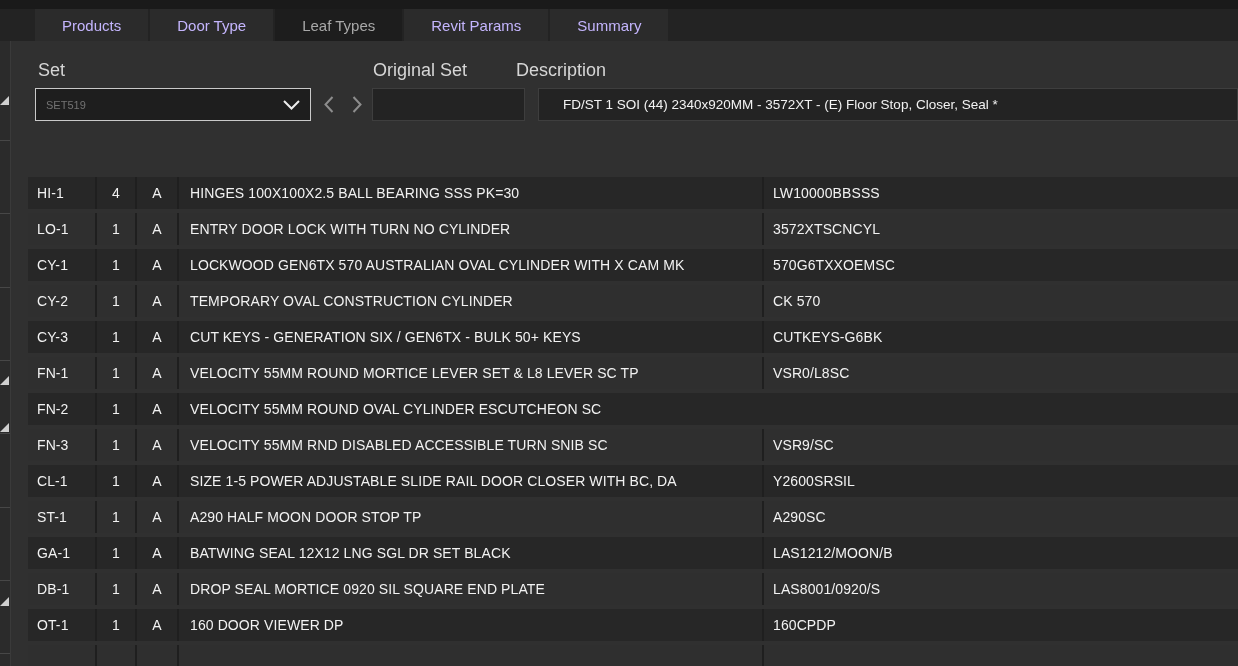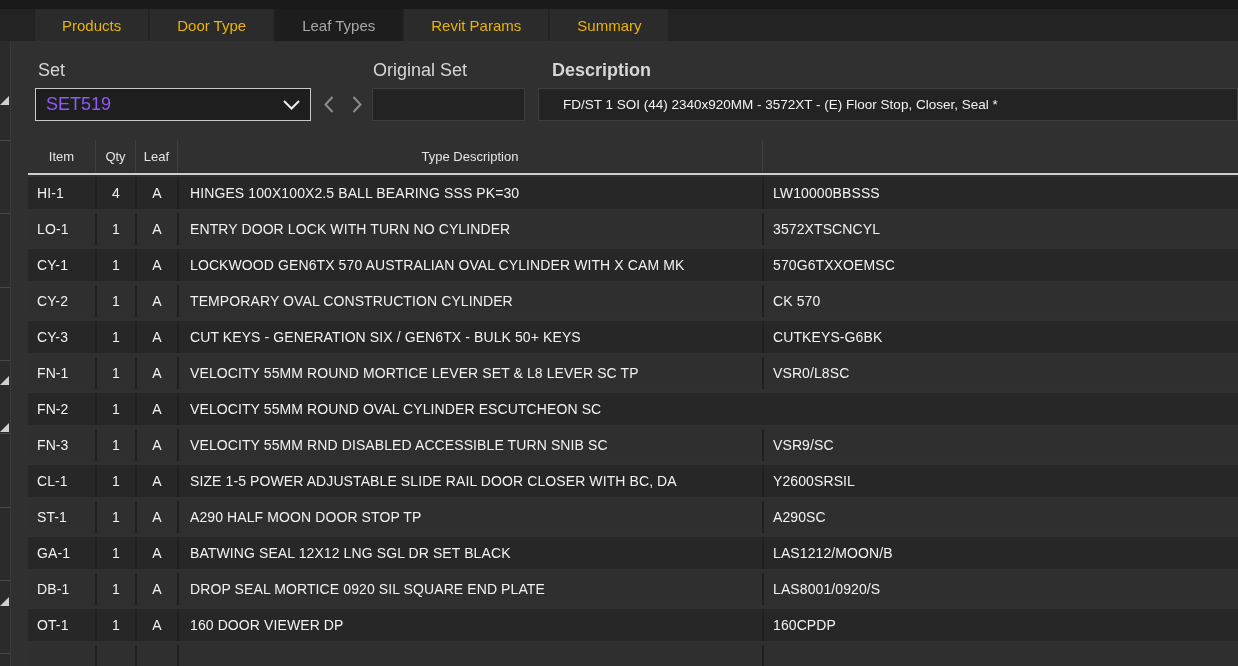--- a/index.html
+++ b/index.html
@@ -11,39 +11,39 @@
   }
   .app{position:relative;width:1238px;height:666px;background:#303030;overflow:hidden;}
 
   
   .topbar{position:absolute;top:0;left:0;right:0;height:9px;background:#1a1a1a;}
   .tabstrip{position:absolute;top:9px;left:0;right:0;height:32px;background:#232323;display:flex;align-items:stretch;}
   .tab-spacer{width:35px;flex:0 0 auto;}
   .tab{
     display:flex;align-items:center;
     padding:0 27px;margin-right:2px;
-    font-size:15px;color:#eab308;
+    font-size:15px;color:#c4b5fd;
     background:#2b2b2b;white-space:nowrap;cursor:default;
   }
   .tab.active{background:#313131;color:#ffffff;}
   .tab.dark{background:#1d1d1d;color:#a8a8a8;}
 
   
   .leftrail{position:absolute;left:0;top:41px;bottom:0;width:10px;background:#2b2b2b;border-right:1px solid #3a3a3a;}
   .rail-div{position:absolute;left:0;width:10px;height:1px;background:#474747;}
   .rail-tri{position:absolute;right:1px;width:0;height:0;border-bottom:9px solid #cfcfcf;border-left:9px solid transparent;}
 
   
   .flabel{position:absolute;font-size:18px;color:#d6d6d6;}
   .combo{
     position:absolute;left:35px;top:88px;width:276px;height:33px;
     background:#1e1e1e;border:1px solid #c9c9c9;box-sizing:border-box;
     display:flex;align-items:center;padding:0 10px;cursor:default;
   }
-  .combo-value{font-size:18px;color:#8b5cf6;flex:1;}
+  .combo-value{font-size:11px;color:#737373;flex:1;}
   .nav-btn{
     position:absolute;top:88px;width:26px;height:33px;
     display:flex;align-items:center;justify-content:center;
     background:transparent;border:none;padding:0;cursor:default;
   }
   .tbox{
     position:absolute;top:88px;height:33px;box-sizing:border-box;
     background:#232323;border:1px solid #3e3e3e;
     display:flex;align-items:center;padding:0 24px;
     font-size:13.5px;color:#f2f2f2;white-space:nowrap;overflow:hidden;
@@ -139,30 +139,23 @@
     <span>
       <svg width="10" height="17" viewBox="0 0 10 17">
           <polyline points="1.5,1 8.5,8.5 1.5,16" fill="none" stroke="#8d8d8d" stroke-width="2"></polyline>
         </svg>
     </span>
   </button>
 
   <div class="flabel" style="left:373px;top:60px;">Original Set</div>
   <input class="tbox" style="left: 372px; width: 153px;" value="">
 
-  <div class="flabel" style="left:552px;top:60px;font-weight:bold;">Description</div>
+  <div class="flabel" style="left:516px;top:60px;">Description</div>
   <div class="tbox" style="left:538px;right:0;">FD/ST 1 SOI (44) 2340x920MM - 3572XT - (E) Floor Stop, Closer, Seal *</div>
 
-  <div class="thead">
-    <div class="hc">Item</div>
-    <div class="hc">Qty</div>
-    <div class="hc">Leaf</div>
-    <div class="hc">Type Description</div>
-    <div class="hc"></div>
-  </div>
 
   <div class="tbody">
     <div id="rows">
         <div class="trow">
     <div class="c c-item">HI-1</div>
     <div class="c c-qty">4</div>
     <div class="c c-leaf">A</div>
     <div class="c c-desc">HINGES 100X100X2.5 BALL BEARING SSS PK=30</div>
     <div class="c c-code">LW10000BBSSS</div>
   </div>

